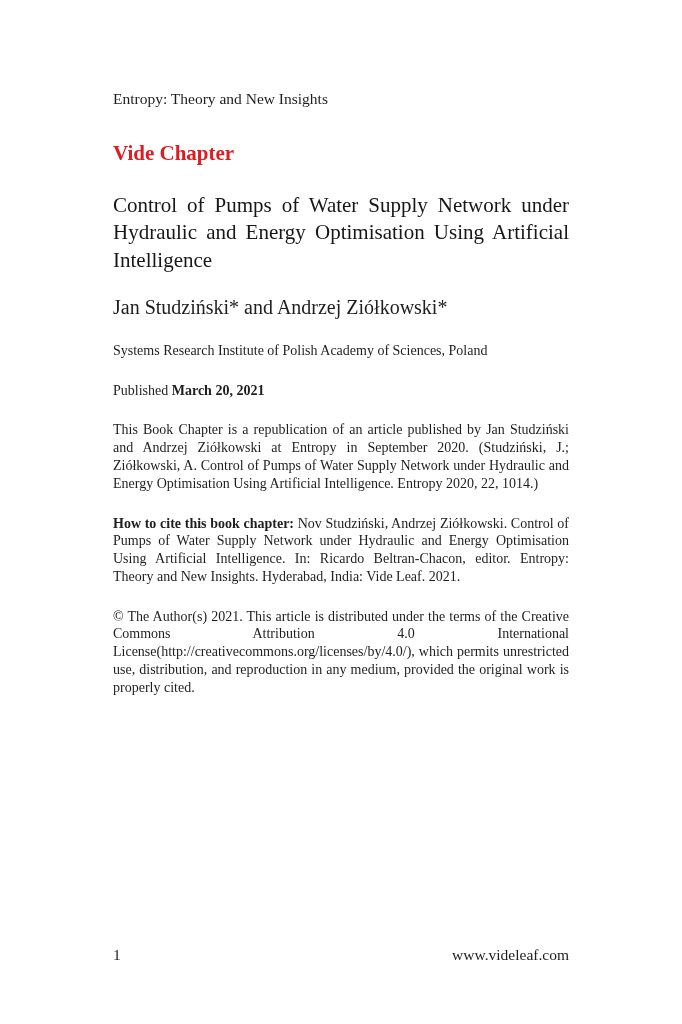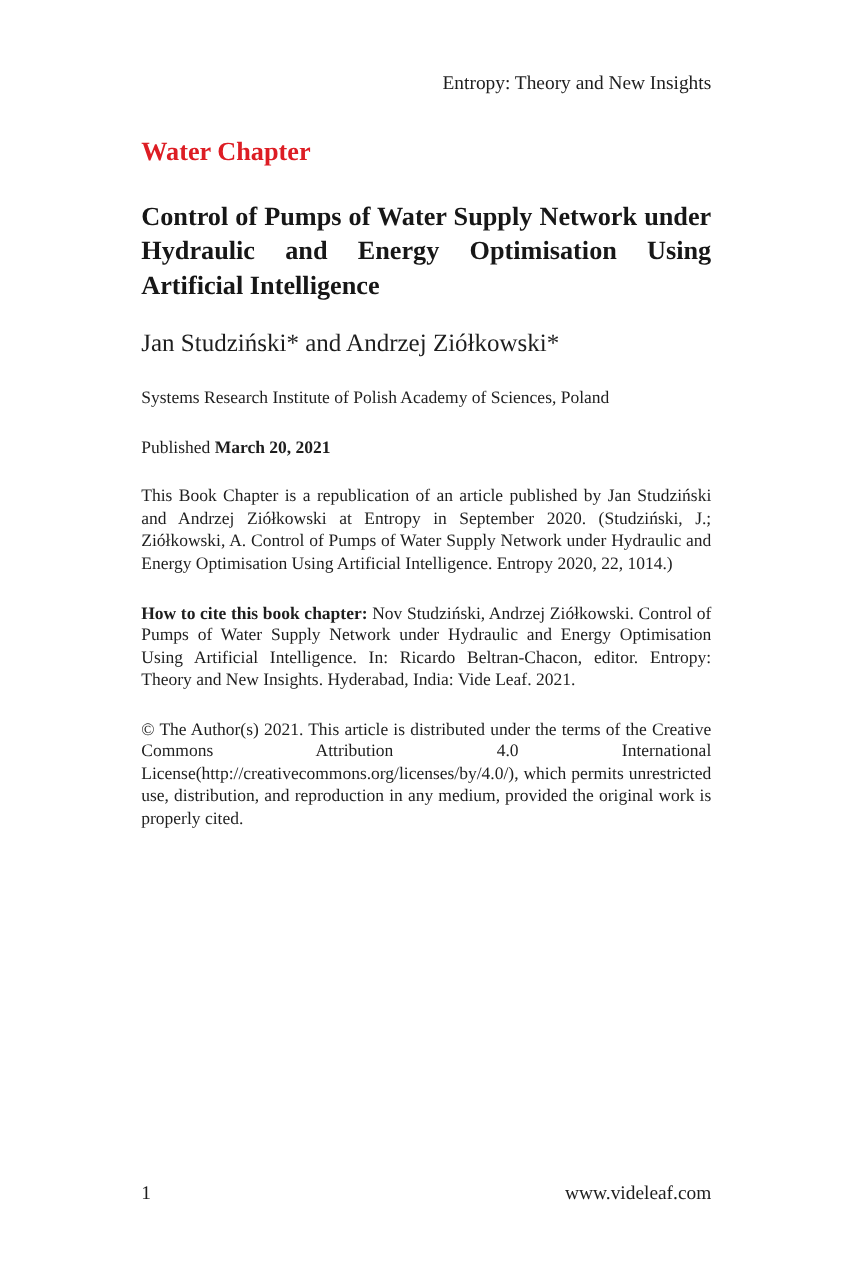--- a/index.html
+++ b/index.html
@@ -18,33 +18,34 @@
     width: 682px;
     height: 1024px;
     box-sizing: border-box;
     padding: 57px 113px 0 113px;
     background: #ffffff;
     overflow: hidden;
   }
   .running-header {
     font-size: 15.5px;
     line-height: 1.25;
-    text-align: right;
+    text-align: left;
+    margin-top: 32px;
   }
   .kicker {
     margin: 33px 0 0 0;
     font-size: 21px;
     font-weight: bold;
     color: var(--accent, #dd1d24);
     line-height: 1.2;
   }
   .title {
     margin: 25px 0 0 0;
     font-size: 21px;
-    font-weight: bold;
+    font-weight: normal;
     line-height: 1.32;
     text-align: justify;
     text-justify: inter-word;
     color: #171717;
   }
   .authors {
     margin: 20px 0 0 0;
     font-size: 20px;
     line-height: 1.26;
   }
@@ -69,21 +70,21 @@
     font-size: 15.5px;
   }
 </style>
 </head>
 <body>
 
 <div class="page">
 
   <div class="running-header">Entropy: Theory and New Insights</div>
 
-  <h2 class="kicker">Water Chapter</h2>
+  <h2 class="kicker">Vide Chapter</h2>
 
   <h1 class="title">Control of Pumps of Water Supply Network under Hydraulic and Energy Optimisation Using Artificial Intelligence</h1>
 
   <p class="authors">Jan Studziński* and Andrzej Ziółkowski*</p>
 
   <p class="para">Systems Research Institute of Polish Academy of Sciences, Poland</p>
 
 
 
   <p class="para"><span>Published </span><strong>March 20, 2021</strong></p>

